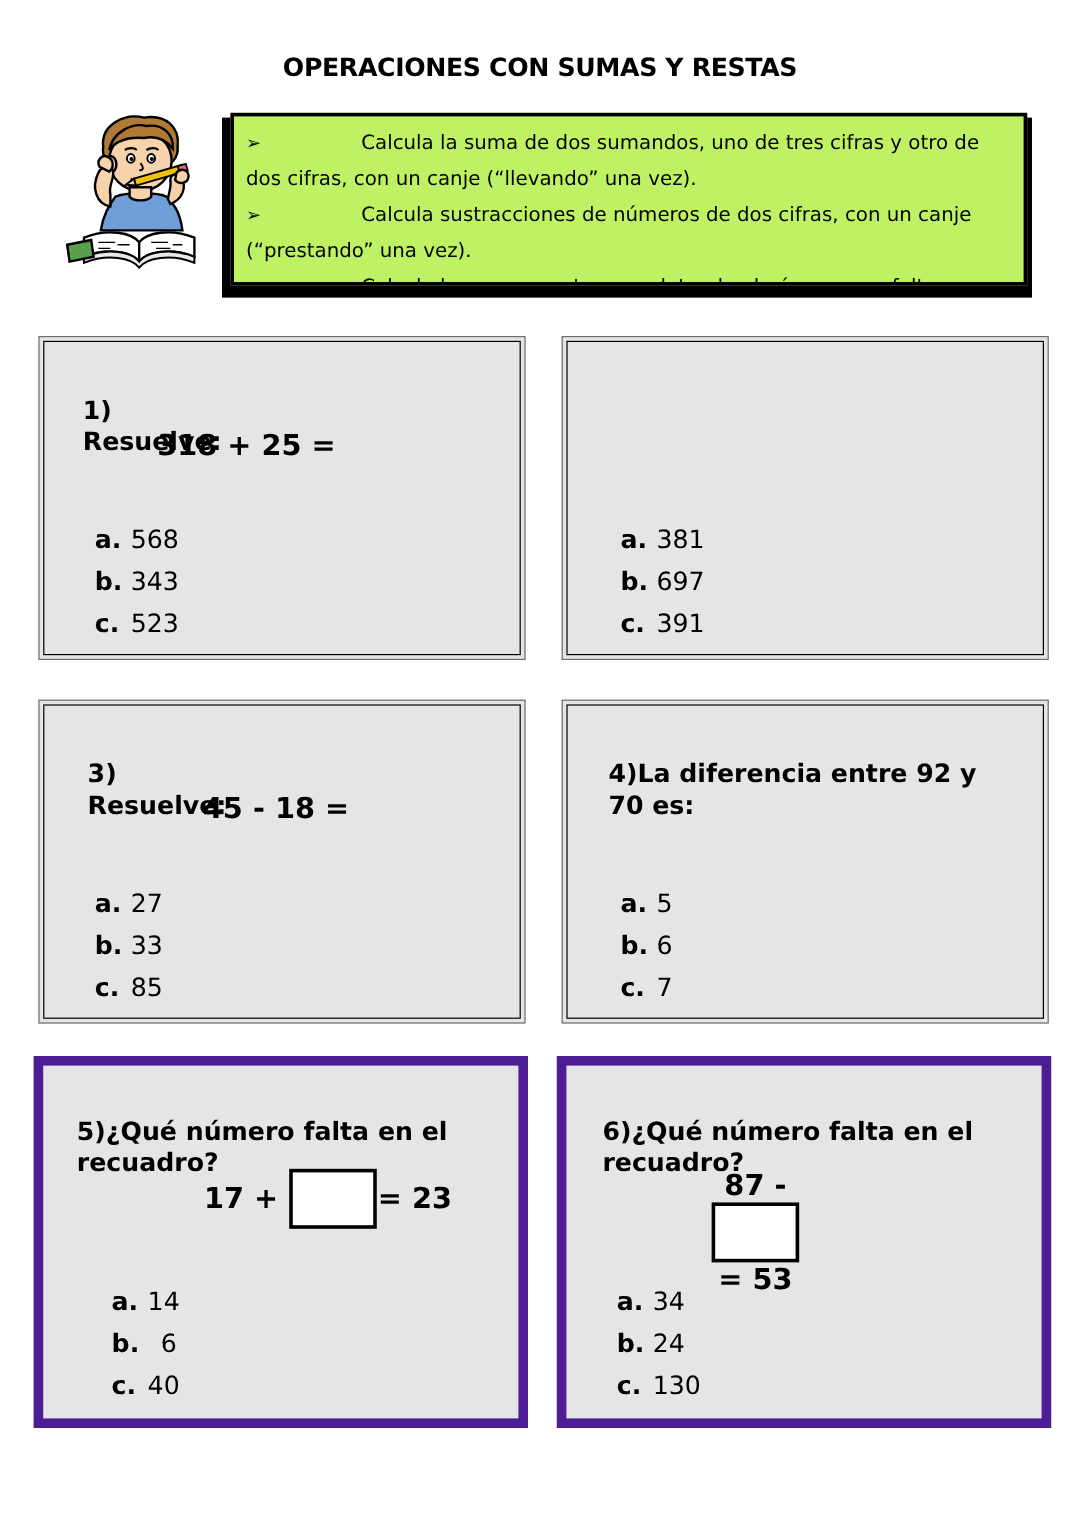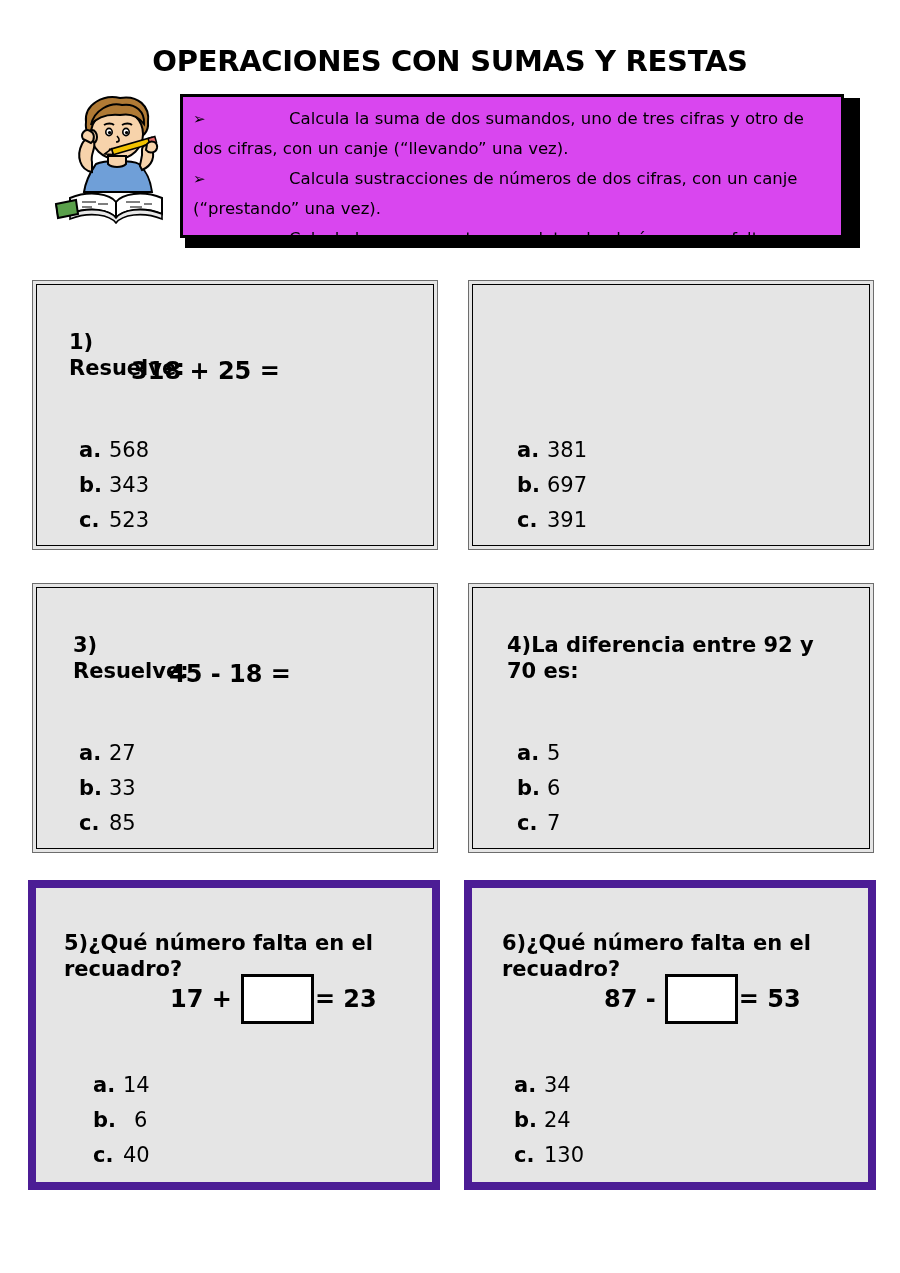--- a/index.html
+++ b/index.html
@@ -18,21 +18,21 @@
 
   
   .page-title {
     position: absolute;
     left: 0;
     top: 44px;
     width: 900px;
     text-align: center;
     font-family: "DejaVu Sans", sans-serif;
     font-weight: bold;
-    font-size: 29px;
+    font-size: 21px;
     letter-spacing: -0.3px;
     white-space: nowrap;
   }
 
   
   .clipart {
     position: absolute;
     left: 52px;
     top: 92px;
     width: 128px;
@@ -50,25 +50,25 @@
   .instr-shadow {
     position: absolute;
     left: 9px;
     top: 8px;
     width: 675px;
     height: 150px;
     background: #000000;
   }
   .instr-box {
     position: absolute;
-    left: 4px;
+    left: 16px;
     top: 4px;
     width: 664px;
     height: 144px;
-    background: #d946ef;
+    background: #bef264;
     border: 3px solid #000000;
     overflow: hidden;
     box-sizing: border-box;
   }
   .instr-inner {
     padding: 7px 10px 0 10px;
   }
   .instr-item {
     font-family: "DejaVu Sans", sans-serif;
     font-size: 16.5px;
@@ -340,21 +340,21 @@
     </div>
   </div>
 </div>
 
 <div class="q thick" style="left:464px; top:880px; width:412px; height:310px;">
   <div class="q-inner">
     <div class="q-title" style="left:30px; top:16px; width:350px;">
       <span>6)</span><span>¿Qué número falta en el
    recuadro?</span>
     </div>
-    <div class="q-eq" style="left:132px; top:86px;">
+    <div class="q-eq" style="left:120px; top:86px;flex-direction:column;">
       <span>87  -</span>
       <span class="eq-gap-sm"></span>
       <span class="blank-box"></span>
       <span>=  53</span>
     </div>
     <div class="q-opts" style="left:42px; top:180px;">
       <div>
         <span class="opt-letter">a.</span><span class="opt-val">34</span>
       </div>
       <div>

